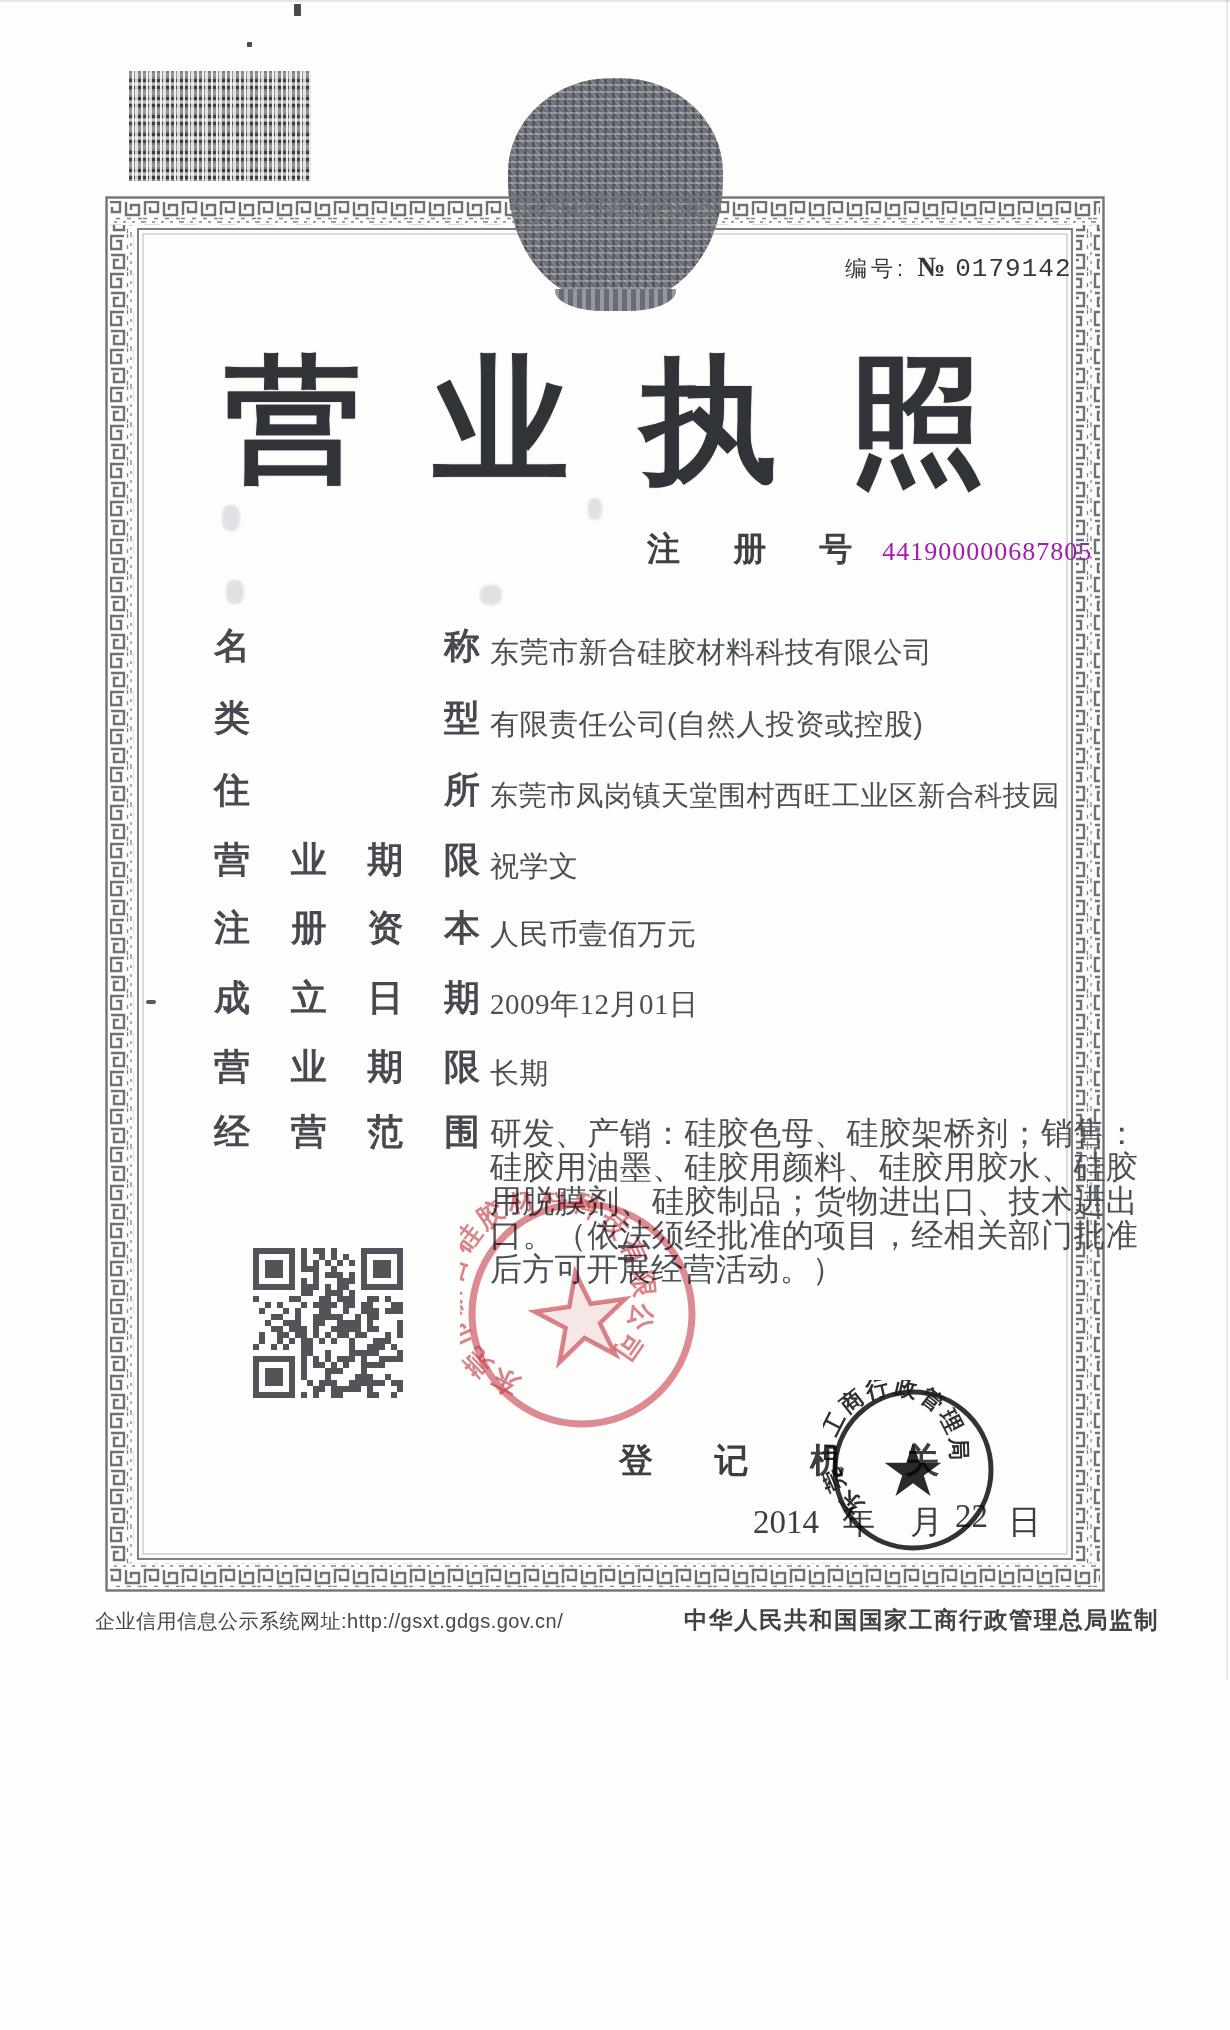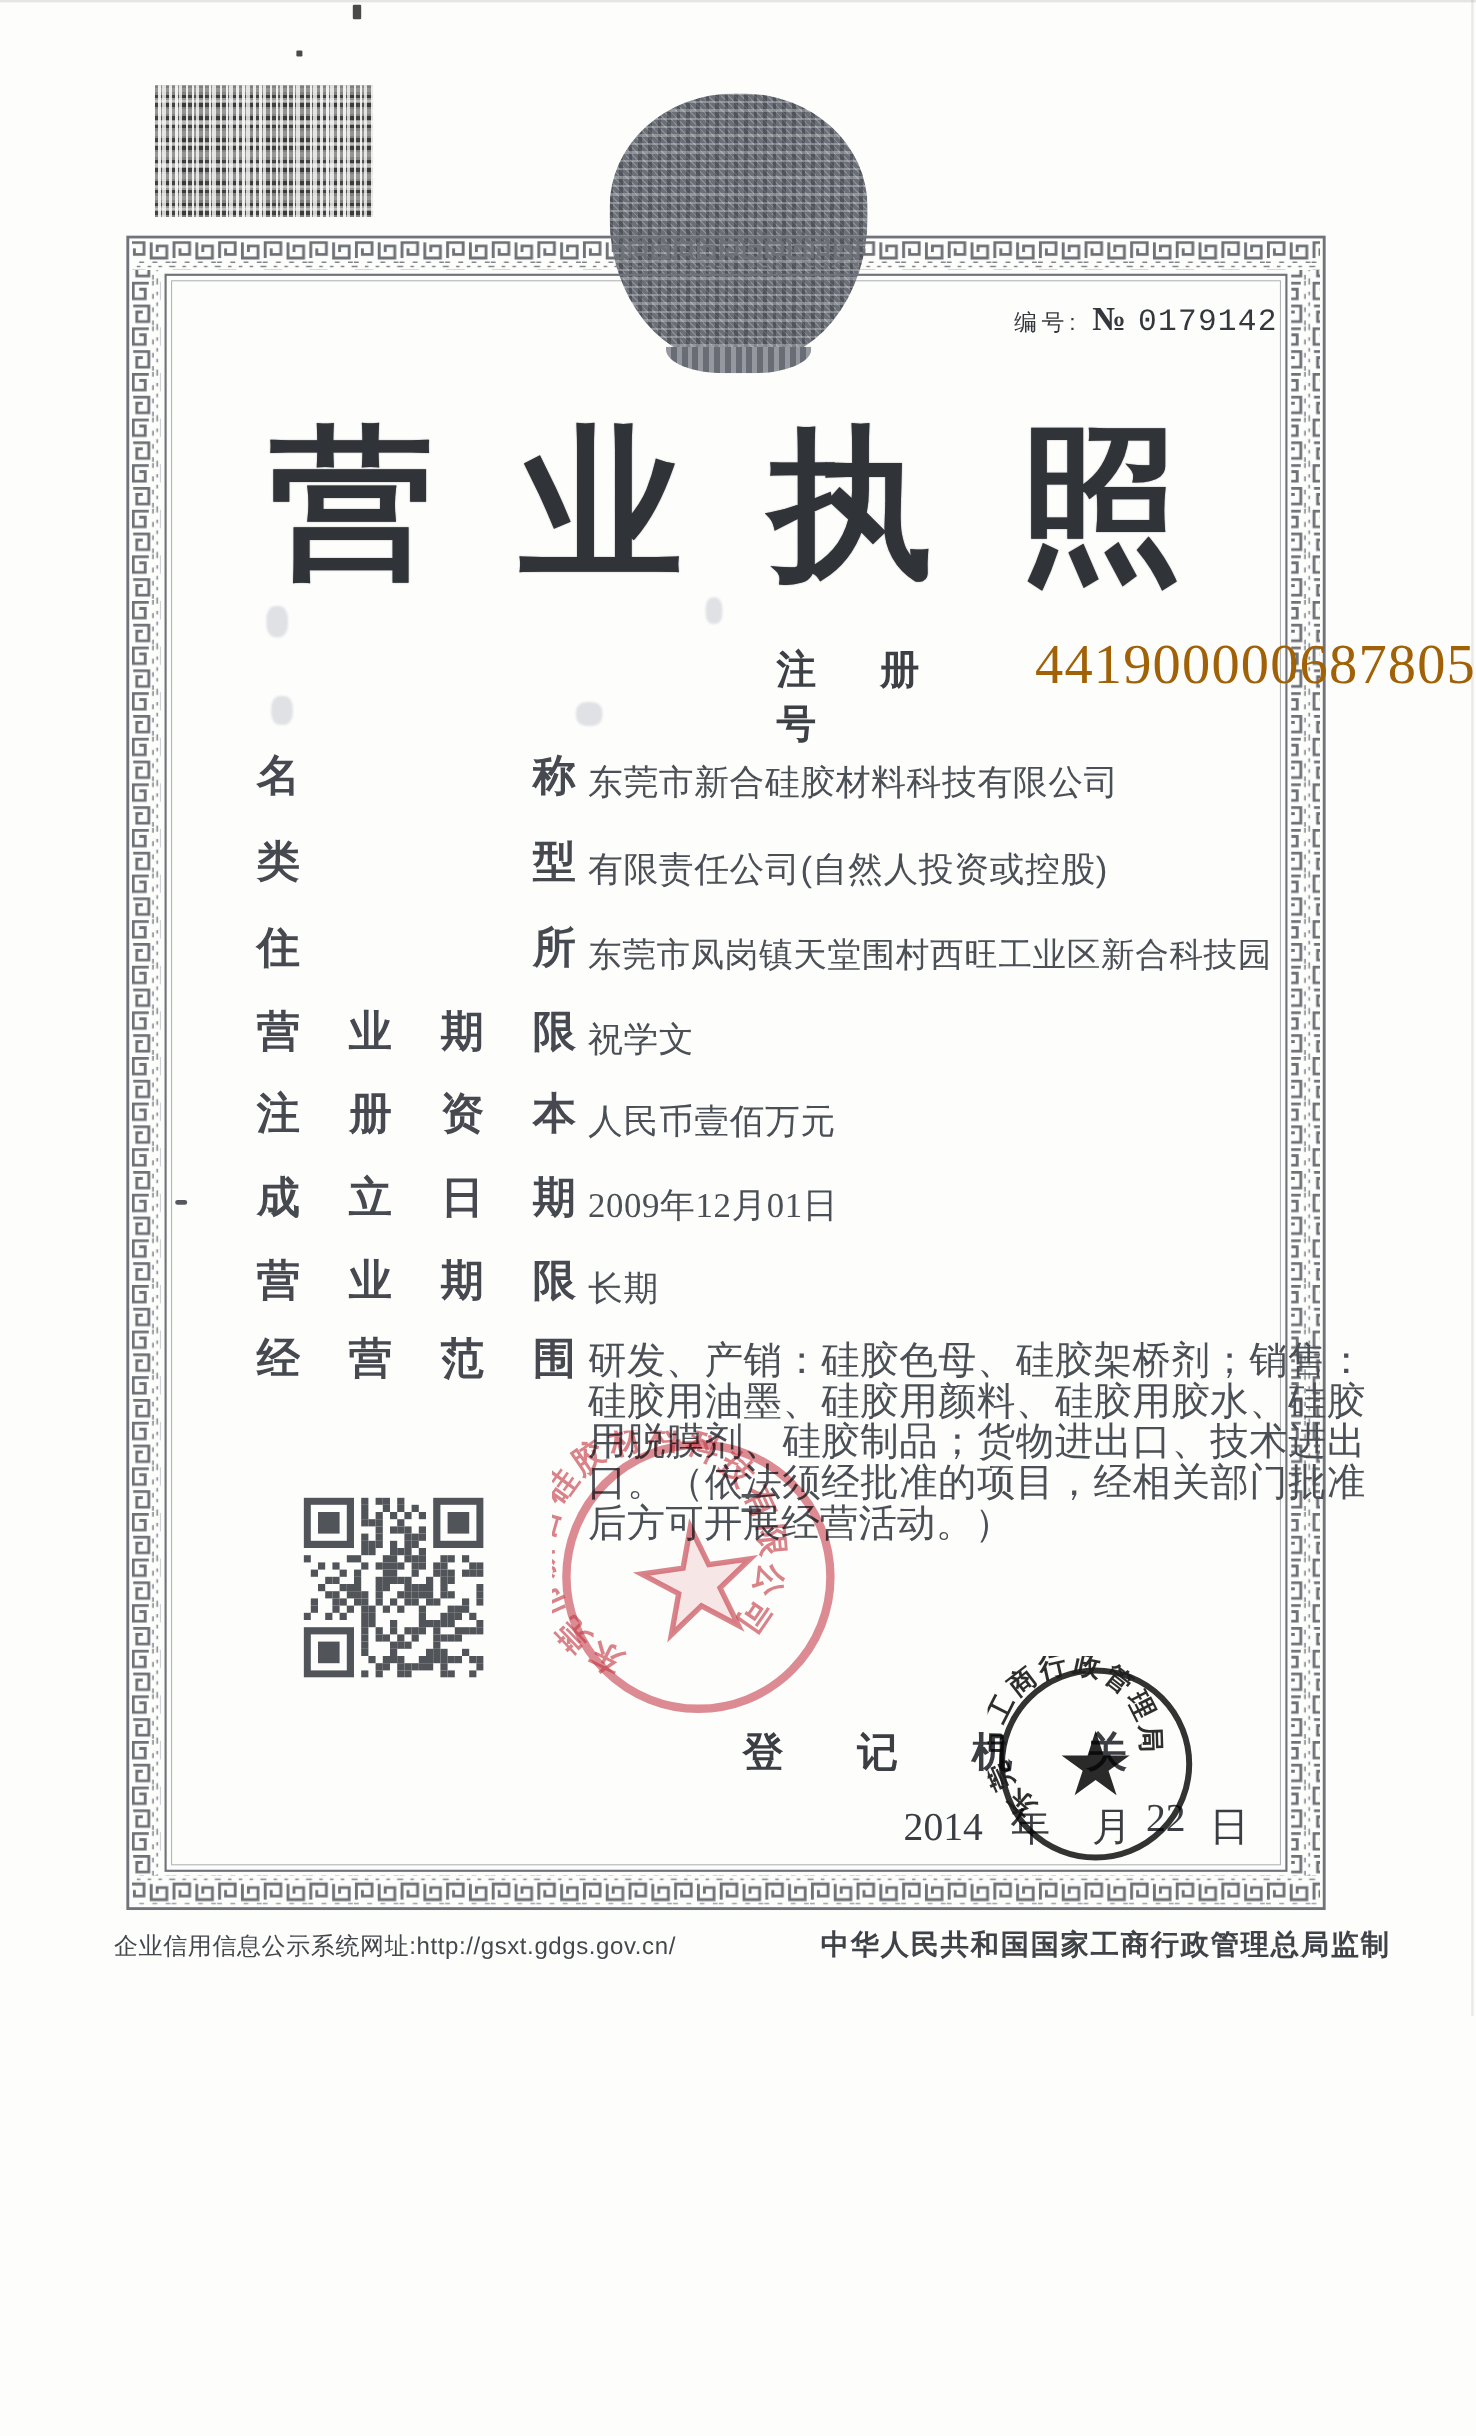--- a/index.html
+++ b/index.html
@@ -32,33 +32,33 @@
     border-radius:48% 48% 46% 46% / 42% 42% 54% 54%;}
   .emblem::after{content:"";position:absolute;left:22%;bottom:-8px;width:56%;height:22px;
     background:#5d626a;border-radius:0 0 40% 40%/0 0 90% 90%;
     background-image:repeating-linear-gradient(90deg,rgba(255,255,255,.3) 0 4px,transparent 4px 9px);}
 
   
   .frame{left:105px;top:196px;width:1000px;height:1396px;}
 
   
   .serial{left:845px;top:251px;width:230px;display:flex;align-items:baseline;gap:10px;color:#34373c;}
-  .serial .zh{font-size:19px;letter-spacing:4px;}
+  .serial .zh{font-size:22px;letter-spacing:4px;}
   .serial .no-sign{font-family:"Liberation Serif",serif;font-weight:bold;font-size:28px;}
   .serial .digits{font-family:"Liberation Mono",monospace;font-size:26px;letter-spacing:1px;}
 
   
   .title{left:105px;top:330px;width:1000px;text-align:center;font-size:136px;font-weight:800;
          letter-spacing:72px;text-indent:72px;color:#303338;
          text-shadow:0 0 1px rgba(60,60,60,.8);}
 
   
   .regline{left:619px;top:527px;display:flex;align-items:baseline;color:#3d4146;}
   .regline .lbl{font-size:33px;letter-spacing:22px;font-weight:600;margin-left:28px;}
-  .regline .num{font-family:"Liberation Serif",serif;font-size:47px;letter-spacing:1px;margin-left:8px;color:#a16207;}
+  .regline .num{font-family:"Liberation Serif",serif;font-size:26px;letter-spacing:1px;margin-left:8px;color:#a21caf;}
 
   
   .row{position:absolute;left:214px;display:flex;align-items:flex-start;}
   .row .lbl{display:inline-block;width:266px;font-size:36px;font-weight:600;color:#464a50;
             text-align:justify;text-align-last:justify;line-height:1.1;}
   .row .val{margin-left:10px;margin-top:7px;font-size:29px;color:#4b5056;white-space:nowrap;letter-spacing:.5px;}
   .row .val.long{white-space:normal;width:648px;font-size:32px;line-height:34px;margin-top:4px;
                  text-align:justify;letter-spacing:.2px;}
   .dash-mark{left:146px;top:1000px;width:10px;height:4px;background:#55595e;border-radius:2px;}
   .eq-mark{left:618px;top:1245px;width:16px;height:9px;

